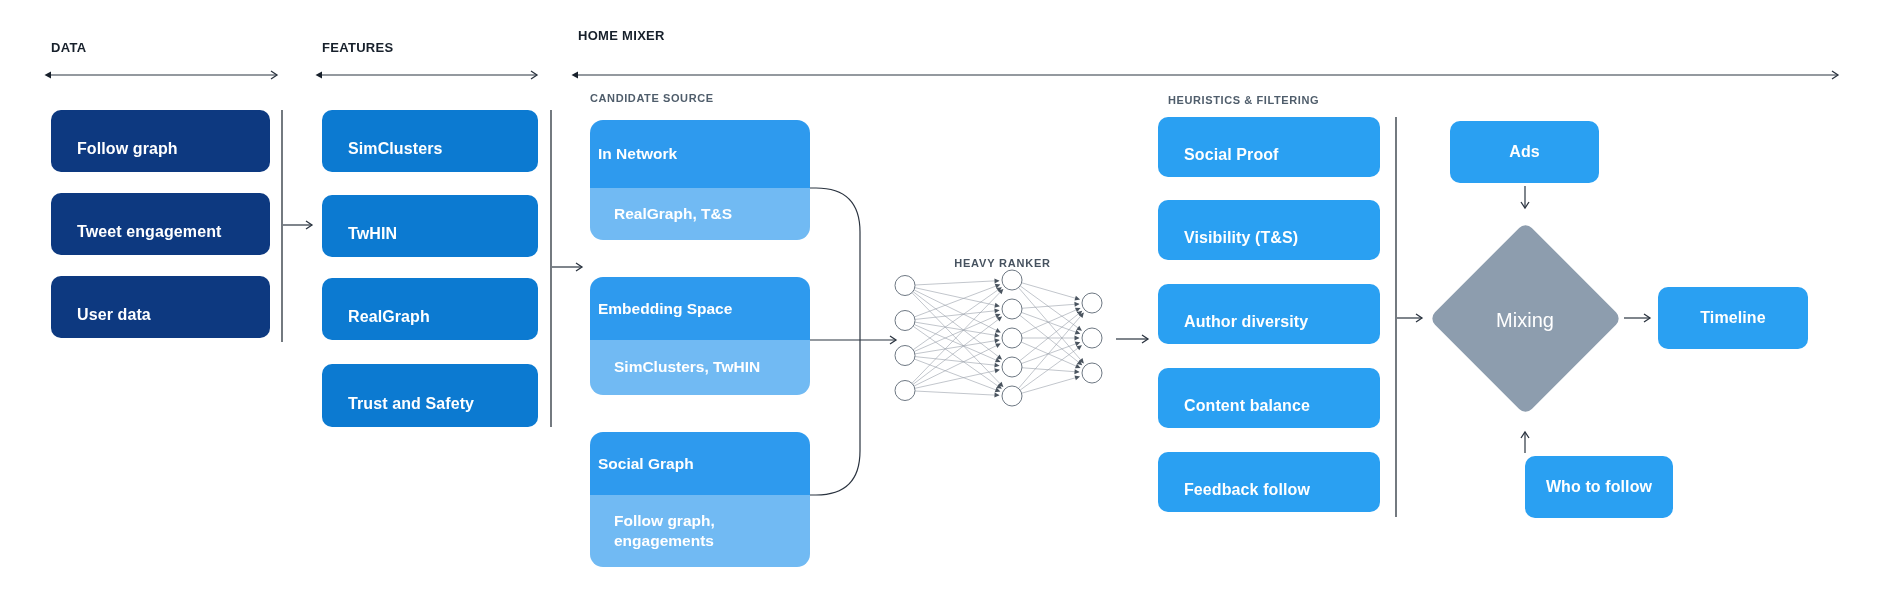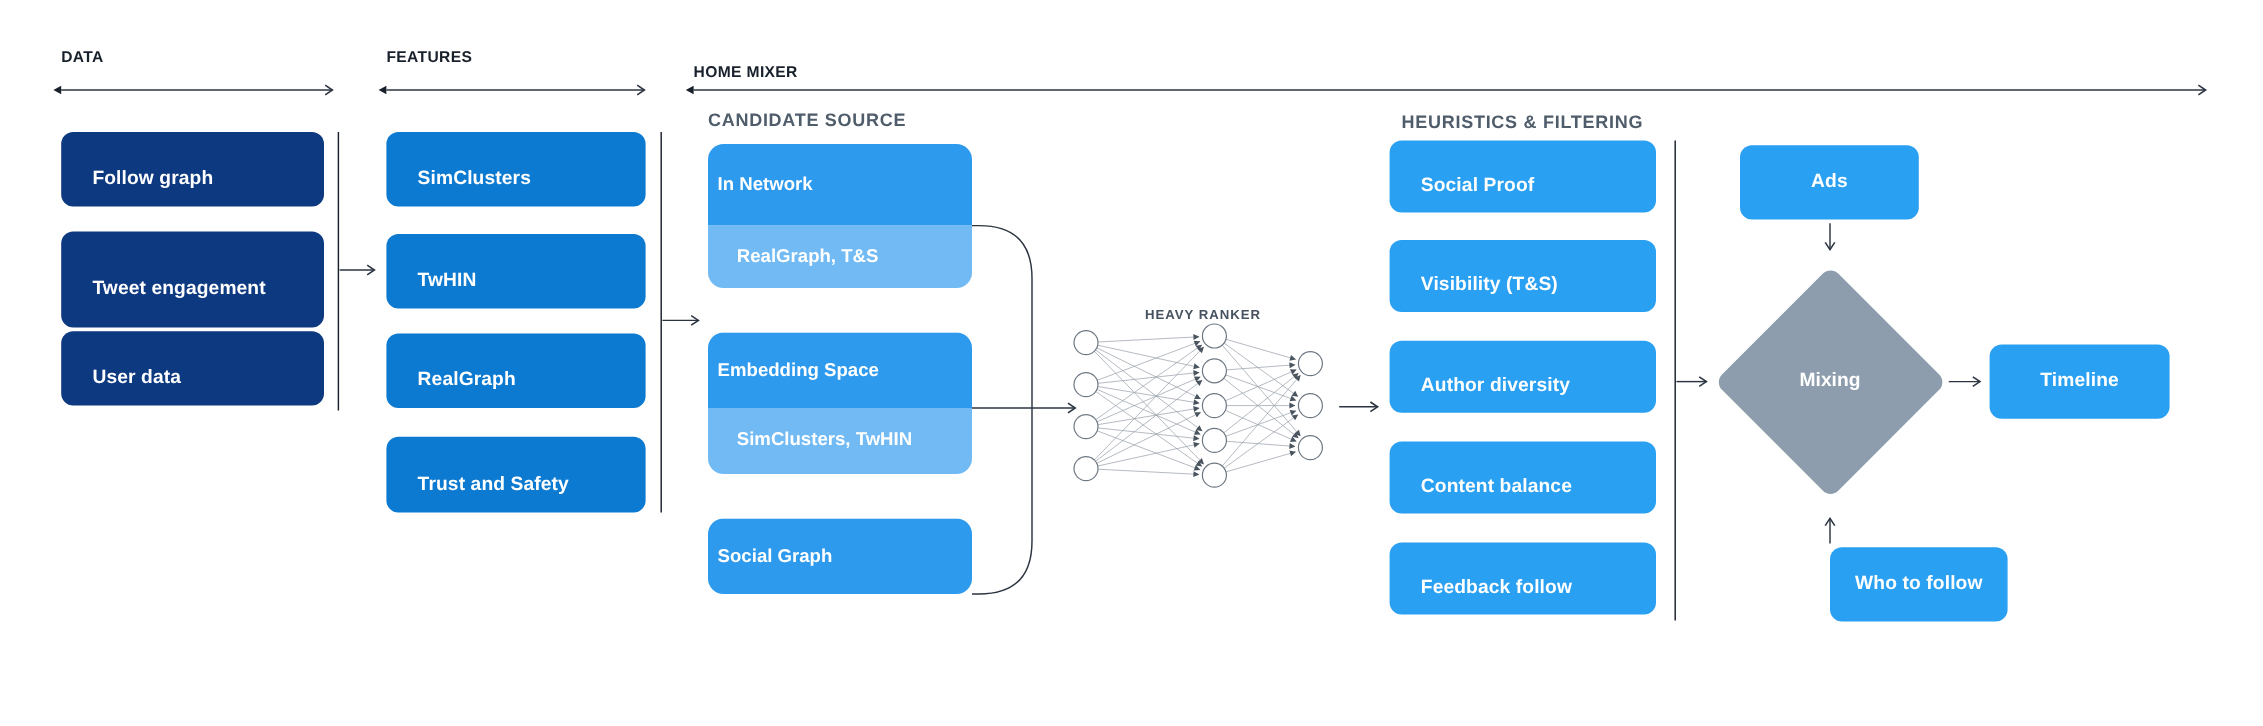--- a/index.html
+++ b/index.html
@@ -1,37 +1,37 @@
 <!DOCTYPE html>
 <html style="--background: #ffffff; --navy: #0d3980; --feature-blue: #0c7ad1; --sky-blue: #2aa0f2; --card-top-blue: #2e9aee; --card-sub-blue: #71baf3; --diamond-gray: #8d9dae; --line: #2b3440;"><head>
 <meta charset="utf-8">
 <style>
   html,body{margin:0;padding:0;background:#fff;}
   body{width:1886px;height:605px;overflow:hidden;font-family:"Liberation Sans",sans-serif;}
   #canvas{position:relative;width:1886px;height:605px;background:var(--background,#fff);}
   #diagram-svg{position:absolute;left:0;top:0;pointer-events:none;}
 
   .hdr{position:absolute;font-size:13px;font-weight:800;color:#17202b;letter-spacing:.3px;white-space:nowrap;}
-  .sublabel{position:absolute;font-size:15px;font-weight:bold;color:#4f5d6b;letter-spacing:.6px;white-space:nowrap;}
+  .sublabel{position:absolute;font-size:11px;font-weight:bold;color:#4f5d6b;letter-spacing:.6px;white-space:nowrap;}
   .nn-label{position:absolute;font-size:11px;font-weight:bold;color:#46525f;letter-spacing:.8px;text-align:center;}
 
   .box{position:absolute;display:flex;align-items:center;box-sizing:border-box;
        padding:16px 12px 0 26px;border-radius:10px;color:#fff;font-size:16px;font-weight:600;letter-spacing:.1px;}
   .box.navy{background:var(--navy,#0d3980);}
   .box.blue{background:var(--feature-blue,#0c7ad1);}
   .box.sky{background:var(--sky-blue,#2aa0f2);}
   .box.center{justify-content:center;padding:0;}
 
   .card{position:absolute;border-radius:13px;overflow:hidden;color:#fff;font-size:15.5px;font-weight:600;}
   .card-top{background:var(--card-top-blue,#2e9aee);display:flex;align-items:center;padding:0 8px;}
   .card-sub{background:var(--card-sub-blue,#71baf3);display:flex;align-items:center;padding:0 24px;line-height:1.3;}
 
   .diamond{position:absolute;width:137px;height:137px;background:var(--diamond-gray,#8d9dae);
            transform:rotate(45deg);border-radius:9px;}
-  .diamond-label{position:absolute;color:#fff;font-size:16px;font-weight:700;text-align:center;}
+  .diamond-label{position:absolute;color:#fff;font-size:20px;font-weight:400;text-align:center;}
 </style>
 </head>
 <body>
 
 <div id="canvas">
 
   <svg id="diagram-svg" width="1886" height="605" viewBox="0 0 1886 605">
     <defs>
       <marker id="chev" markerUnits="userSpaceOnUse" markerWidth="12" markerHeight="12" viewBox="0 0 12 12" refX="9" refY="6" orient="auto">
         <path d="M3,2 L9,6 L3,10" fill="none" stroke="#2b3440" stroke-width="1.3"></path>
@@ -114,24 +114,24 @@
         <circle cx="1012" cy="367" r="10" fill="#fff" stroke="#6e7883" stroke-width="1"></circle>
         <circle cx="1012" cy="396" r="10" fill="#fff" stroke="#6e7883" stroke-width="1"></circle>
         <circle cx="1092" cy="303" r="10" fill="#fff" stroke="#6e7883" stroke-width="1"></circle>
         <circle cx="1092" cy="338" r="10" fill="#fff" stroke="#6e7883" stroke-width="1"></circle>
         <circle cx="1092" cy="373" r="10" fill="#fff" stroke="#6e7883" stroke-width="1"></circle>
       </g>
     </svg>
 
   <div class="hdr" style="left:51px;top:40px">DATA</div>
   <div class="hdr" style="left:322px;top:40px">FEATURES</div>
-  <div class="hdr" style="left:578px;top:52px">HOME MIXER</div>
+  <div class="hdr" style="left:578px;top:28px">HOME MIXER</div>
 
   <div class="box navy" style="left:51px;top:110px;width:219px;height:62px">Follow graph</div>
-  <div class="box navy" style="left:51px;top:193px;width:219px;height:80px">Tweet engagement</div>
+  <div class="box navy" style="left:51px;top:193px;width:219px;height:62px">Tweet engagement</div>
   <div class="box navy" style="left:51px;top:276px;width:219px;height:62px">User data</div>
 
   <div class="box blue" style="left:322px;top:110px;width:216px;height:62px">SimClusters</div>
   <div class="box blue" style="left:322px;top:195px;width:216px;height:62px">TwHIN</div>
   <div class="box blue" style="left:322px;top:278px;width:216px;height:62px">RealGraph</div>
   <div class="box blue" style="left:322px;top:364px;width:216px;height:63px">Trust and Safety</div>
 
   <div class="sublabel" style="left:590px;top:92px">CANDIDATE SOURCE</div>
 
   <div class="card" style="left:590px;top:120px;width:220px">
@@ -139,20 +139,21 @@
     <div class="card-sub" style="height:52px">RealGraph, T&amp;S</div>
   </div>
 
   <div class="card" style="left:590px;top:277px;width:220px">
     <div class="card-top" style="height:63px">Embedding Space</div>
     <div class="card-sub" style="height:55px">SimClusters, TwHIN</div>
   </div>
 
   <div class="card" style="left:590px;top:432px;width:220px">
     <div class="card-top" style="height:63px">Social Graph</div>
+    <div class="card-sub" style="height:72px">Follow graph, engagements</div>
   </div>
 
   <div class="nn-label" style="left:920px;top:257px;width:165px">HEAVY RANKER</div>
 
   <div class="sublabel" style="left:1168px;top:94px">HEURISTICS &amp; FILTERING</div>
   <div class="box sky" style="left:1158px;top:117px;width:222px;height:60px">Social Proof</div>
   <div class="box sky" style="left:1158px;top:200px;width:222px;height:60px">Visibility (T&amp;S)</div>
   <div class="box sky" style="left:1158px;top:284px;width:222px;height:60px">Author diversity</div>
   <div class="box sky" style="left:1158px;top:368px;width:222px;height:60px">Content balance</div>
   <div class="box sky" style="left:1158px;top:452px;width:222px;height:60px">Feedback follow</div>

